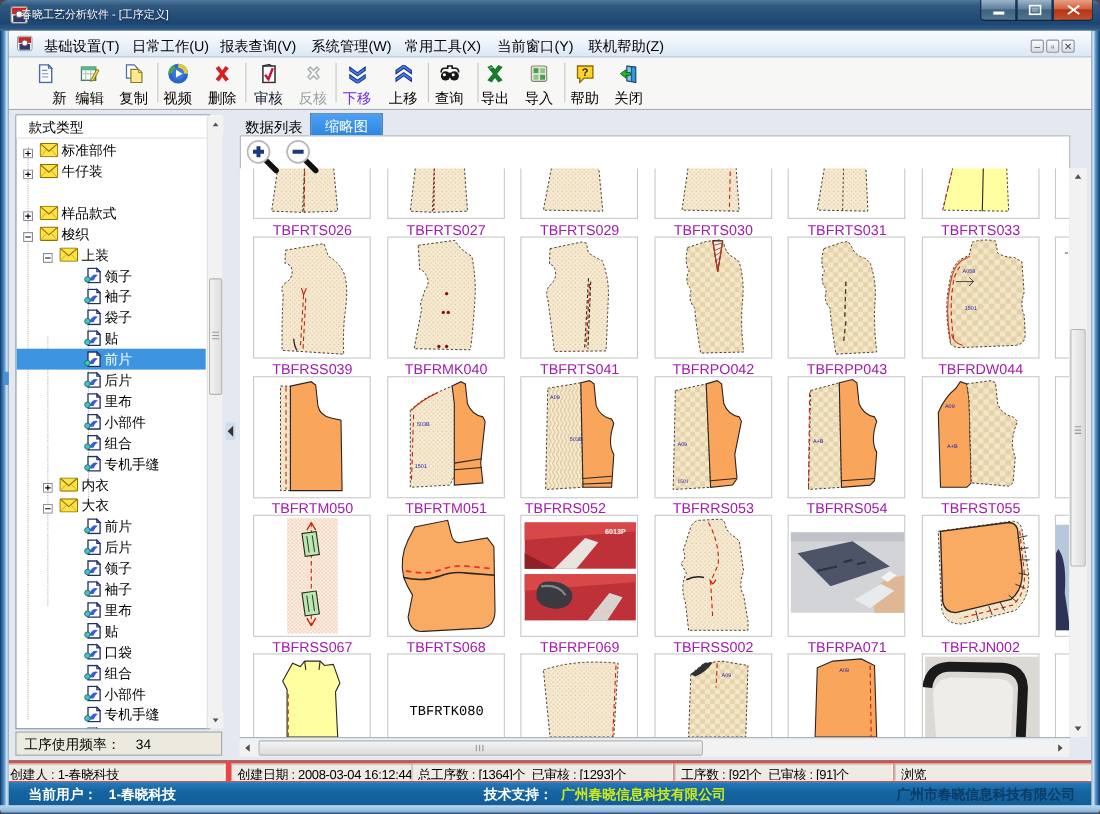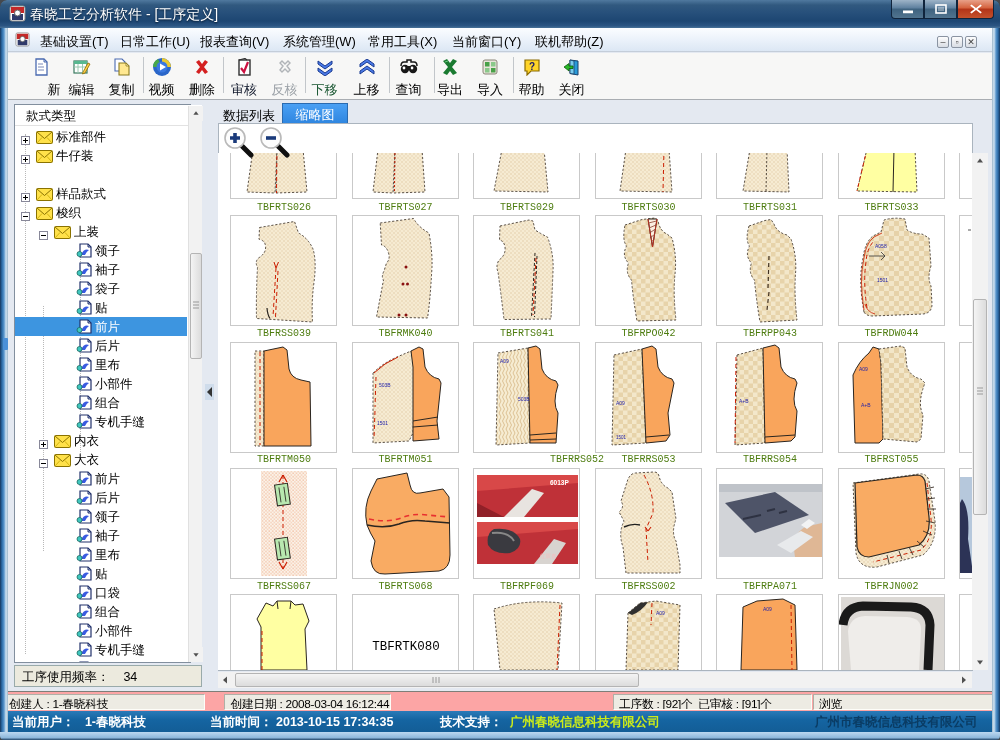--- a/index.html
+++ b/index.html
@@ -1,18 +1,18 @@
 <!DOCTYPE html>
 <html><head><meta charset="utf-8">
 <style>
 *{margin:0;padding:0;box-sizing:border-box;}
 html,body{width:1000px;height:740px;overflow:hidden;background:#45494e;font-family:"Liberation Sans",sans-serif;}
 #win{position:absolute;left:0;top:0;width:1000px;height:740px;border-radius:7px 7px 4px 4px;overflow:hidden;}
 #titlebar{position:absolute;left:0;top:0;width:1000px;height:28px;background:linear-gradient(180deg,#50799f 0%,#31597f 18%,#27507b 45%,#1d4672 75%,#2b5583 92%,#477198 100%);border-radius:7px 7px 0 0;}
-#titlebar .ttl{position:absolute;left:30px;top:6px;color:#fff;font-size:14px;text-shadow:0 1px 2px #05182e;}
+#titlebar .ttl{position:absolute;left:19px;top:6px;color:#fff;font-size:10px;text-shadow:0 1px 2px #05182e;}
 #appico{position:absolute;left:9px;top:5px;}
 .capbtns{position:absolute;left:891px;top:0;width:103px;height:19px;}
 .cb{position:absolute;top:0;height:19px;border:1px solid #10243c;border-top:none;background:linear-gradient(180deg,#9eb4c8 0%,#5d7f9e 45%,#3e627f 50%,#51748f 100%);}
 .cb.min{left:0;width:33px;border-radius:0 0 0 4px;}
 .cb.max{left:33px;width:33px;}
 .cb.cls{left:66px;width:37px;border-radius:0 0 4px 0;background:linear-gradient(180deg,#e8a088 0%,#d4603c 45%,#b33418 50%,#c4512c 100%);}
 .cb svg{position:absolute;left:50%;top:50%;transform:translate(-50%,-50%);}
 #frameL{position:absolute;left:0;top:28px;width:8px;height:705px;background:linear-gradient(90deg,#16365c 0,#2d6da8 2px,#5a96cc 4px,#cfe3f2 6px,#9eb6c8 8px);}
 #frameR{position:absolute;right:0;top:28px;width:8px;height:705px;background:linear-gradient(90deg,#9eb6c8 0,#cfe3f2 2px,#5a96cc 4px,#2d6da8 6px,#16365c 8px);}
 #frameB{position:absolute;left:0;top:732px;width:1000px;height:8px;background:linear-gradient(180deg,#bcd8f0 0%,#8fb8dc 70%,#204468 100%);border-radius:0 0 4px 4px;}
@@ -40,26 +40,26 @@
 #treescroll{position:absolute;left:173px;top:1px;width:14px;height:556px;background:#f2f2f2;border-left:1px solid #e0e0e0;}
 #freqbox{position:absolute;left:6px;top:564px;width:188px;height:22px;background:#eceade;border:1px solid #9aa;font-size:12.5px;padding:3px 0 0 7px;}
 #content{position:absolute;left:210px;top:0;width:774px;height:631px;}
 #tabrow{position:absolute;left:0;top:2px;width:774px;height:20px;}
 .tab1{position:absolute;left:5px;top:2px;font-size:13px;color:#000;padding:2px 0;}
 .tab2{position:absolute;left:64px;top:0;width:66px;height:20px;background:linear-gradient(#4aa0f4,#2f86e0);color:#fff;font-size:13px;text-align:center;padding-top:2px;border:1px solid #2a6ab0;border-bottom:none;}
 #whitearea{position:absolute;left:0px;top:22px;width:755px;height:548px;background:#fff;border:1px solid #aab4be;}
 #gridwrap{position:absolute;left:0px;top:52px;width:754px;height:517px;background:#fff;overflow:hidden;}
 .cell{position:absolute;background:#fff;}
 .cell svg{display:block;}
-.clab{position:absolute;width:120px;text-align:center;font-family:Liberation Mono, monospace;font-size:10px;color:#4d7c0f;letter-spacing:0px;}
+.clab{position:absolute;width:120px;text-align:center;font-family:Liberation Sans, sans-serif;font-size:13px;color:#a21caf;letter-spacing:0px;}
 #vscroll{position:absolute;left:754px;top:52px;width:16px;height:517px;background:#f2f2f2;}
 #hscroll{position:absolute;left:0px;top:571px;width:754px;height:16px;background:#f2f2f2;}
 .sbthumb{position:absolute;background:linear-gradient(90deg,#f4f4f4,#dcdcdc);border:1px solid #b4b4b4;border-radius:2px;}
 .sbthumbh{position:absolute;background:linear-gradient(180deg,#f4f4f4,#dcdcdc);border:1px solid #b4b4b4;border-radius:2px;}
-#status{position:absolute;left:3px;top:691px;width:994px;height:20px;background:#fca5a5;border-top:1px solid #7e7e78;}
+#status{position:absolute;left:3px;top:691px;width:994px;height:20px;background:#ef4444;border-top:1px solid #7e7e78;}
 .sp{position:absolute;top:2px;height:16px;border:1px solid;border-color:#b0afa6 #fdfdf8 #fdfdf8 #b0afa6;font-size:11.8px;letter-spacing:-0.3px;padding:2px 0 0 5px;color:#000;background:#edebe3;white-space:nowrap;overflow:hidden;}
 #bluebar{position:absolute;left:3px;top:711px;width:994px;height:21px;background:linear-gradient(180deg,#2a7ab8,#1565a2 40%,#135d96);color:#fff;font-size:12.5px;font-weight:bold;}
 #bluebar span{position:absolute;top:3px;white-space:nowrap;}
 </style></head>
 <body>
 <svg width="0" height="0" style="position:absolute">
     <defs>
 <pattern id="pd" width="4" height="4" patternUnits="userSpaceOnUse">
   <rect width="4" height="4" fill="#f6ebd2"></rect>
   <circle cx="1" cy="1" r="0.7" fill="#dfc59e"></circle>
@@ -202,21 +202,21 @@
           </div>
           <div class="tbl" style="color:#9aa0a6;">反核</div>
         </div>
         <div class="tb" style="left:296.5px;">
           <div class="tbi">
             <svg width="20" height="17" viewBox="0 0 20 17">
               <path d="M3,2 L10,7 L17,2 L17,5 L10,10 L3,5 Z" fill="#4a7ae8" stroke="#1a3a90" stroke-width="1"></path>
               <path d="M3,9 L10,14 L17,9 L17,12 L10,17 L3,12 Z" fill="#4a7ae8" stroke="#1a3a90" stroke-width="1"></path>
             </svg>
           </div>
-          <div class="tbl" style="color:#14532d;">下移</div>
+          <div class="tbl" style="color:#6d28d9;">下移</div>
         </div>
         <div class="tb" style="left:338.5px;">
           <div class="tbi">
             <svg width="20" height="17" viewBox="0 0 20 17">
               <path d="M3,8 L10,3 L17,8 L17,5 L10,0 L3,5 Z" fill="#4a7ae8" stroke="#1a3a90" stroke-width="1"></path>
               <path d="M3,15 L10,10 L17,15 L17,12 L10,7 L3,12 Z" fill="#4a7ae8" stroke="#1a3a90" stroke-width="1"></path>
             </svg>
           </div>
           <div class="tbl" style="color:#000;">上移</div>
         </div>
@@ -867,21 +867,21 @@
             <div class="clab" style="left:492px;top:49px;">TBFRTS031</div>
             <div class="clab" style="left:613.5px;top:49px;">TBFRTS033</div>
             <div class="clab" style="left:6px;top:174.5px;">TBFRSS039</div>
             <div class="clab" style="left:127.5px;top:174.5px;">TBFRMK040</div>
             <div class="clab" style="left:249px;top:174.5px;">TBFRTS041</div>
             <div class="clab" style="left:370.5px;top:174.5px;">TBFRPO042</div>
             <div class="clab" style="left:492px;top:174.5px;">TBFRPP043</div>
             <div class="clab" style="left:613.5px;top:174.5px;">TBFRDW044</div>
             <div class="clab" style="left:6px;top:301px;">TBFRTM050</div>
             <div class="clab" style="left:127.5px;top:301px;">TBFRTM051</div>
-            <div class="clab" style="left:266px;top:301px;text-align:right;">TBFRRS052</div>
+            <div class="clab" style="left:236px;top:301px;">TBFRRS052</div>
             <div class="clab" style="left:370.5px;top:301px;">TBFRRS053</div>
             <div class="clab" style="left:492px;top:301px;">TBFRRS054</div>
             <div class="clab" style="left:613.5px;top:301px;">TBFRST055</div>
             <div class="clab" style="left:6px;top:427.5px;">TBFRSS067</div>
             <div class="clab" style="left:127.5px;top:427.5px;">TBFRTS068</div>
             <div class="clab" style="left:249px;top:427.5px;">TBFRPF069</div>
             <div class="clab" style="left:370.5px;top:427.5px;">TBFRSS002</div>
             <div class="clab" style="left:492px;top:427.5px;">TBFRPA071</div>
             <div class="clab" style="left:613.5px;top:427.5px;">TBFRJN002</div>
             <div class="clab" style="left:735px;top:49px;">TB</div>
@@ -927,27 +927,27 @@
             </svg>
         </div>
       </div>
       <div style="position:absolute;left:197px;top:283px;width:9px;height:16px;background:#cfdcEB;"><svg width="9" height="16" viewBox="0 0 9 16">
             <polygon points="7,3 2,8 7,13" fill="#333"></polygon>
           </svg></div>
     </div>
   </div>
   <div id="status">
     <div class="sp" style="left:0px;width:202px;">创建人 : 1-春晓科技</div>
-    <div class="sp" style="left:221px;width:167px;text-align:center;">创建日期 : 2008-03-04 16:12:44</div>
+    <div class="sp" style="left:207px;width:196px;">创建日期 : 2008-03-04 16:12:44</div>
+    <div class="sp" style="left:371px;width:238px;">总工序数 : [1364]个&nbsp;&nbsp;已审核 : [1293]个</div>
     <div class="sp" style="left:610px;width:199px;">工序数 : [92]个&nbsp;&nbsp;已审核 : [91]个</div>
     <div class="sp" style="left:810px;width:184px;">浏览</div>
   </div>
   <div id="bluebar">
-    <span style="left:9px;">当前用户：&nbsp;&nbsp;&nbsp;1-春晓科技</span>
-    <span style="left:207px;">当前时间：&nbsp;2013-10-15&nbsp;17:34:35</span>
+    <span style="left:23px;">当前用户：&nbsp;&nbsp;&nbsp;1-春晓科技</span>
     <span style="left:437px;">技术支持：</span>
     <span style="left:507px;color:#cbec1a;">广州春晓信息科技有限公司</span>
     <span style="left:812px;color:#0a3c64;">广州市春晓信息科技有限公司</span>
   </div>
   <div id="frameL"></div>
   <div style="position:absolute;left:3px;top:338px;width:5px;height:12px;background:#4a90d8;border-radius:1px;"></div>
   <div id="frameR"></div>
   <div id="frameB"></div>
 </div>
 </body></html>

